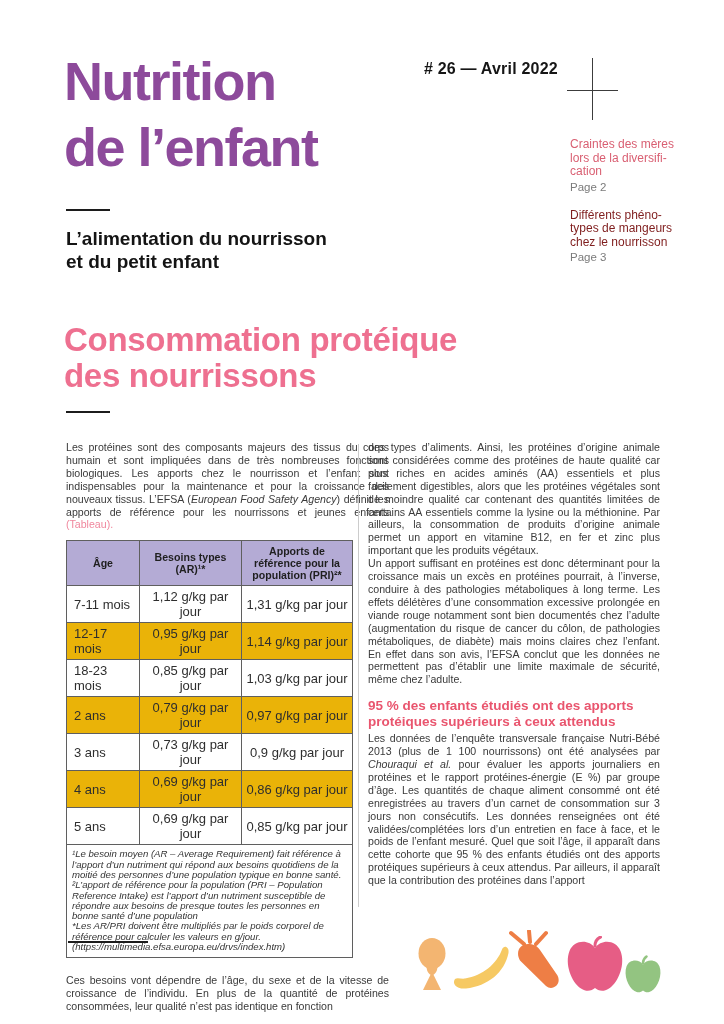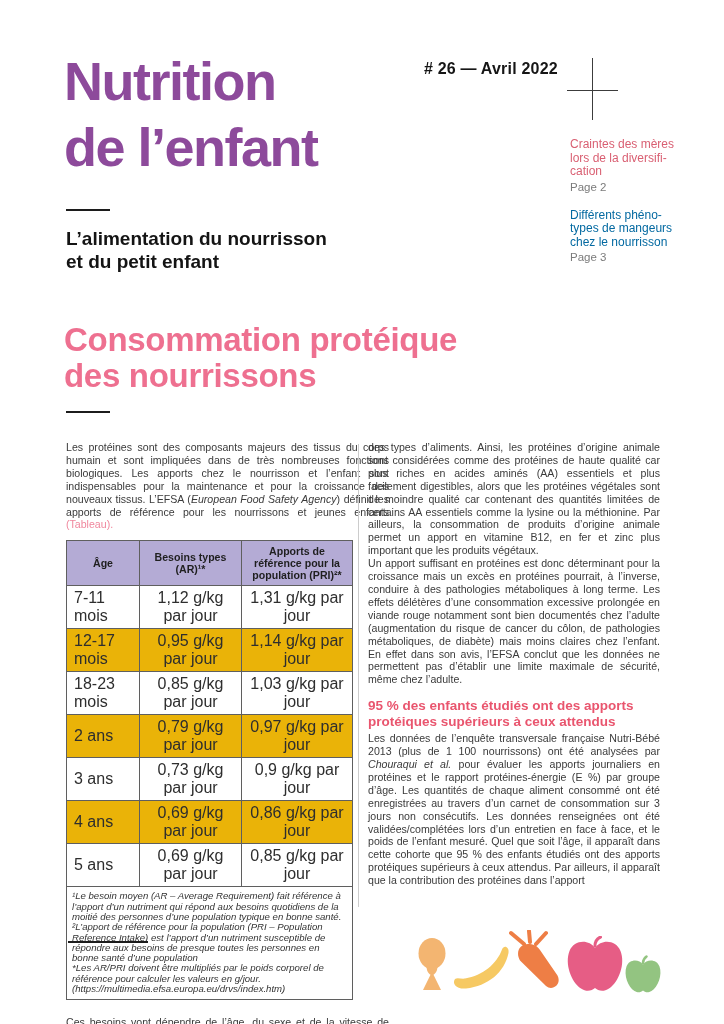--- a/index.html
+++ b/index.html
@@ -63,21 +63,21 @@
     border:1px solid #5f5f5f;
   }
   .protein-table col.c1 { width:73px; }
   .protein-table col.c2 { width:102px; }
   .protein-table th, .protein-table td { border:1px solid #5f5f5f; }
   .protein-table thead th {
     background:#b4abd5; font-size:10.6px; line-height:12px; font-weight:bold;
     color:#1f1f1f; text-align:center; padding:4px 3px; vertical-align:middle;
   }
   .protein-table tbody td {
-    font-size:16px; color:#2e2e2e; padding:3px 4px; text-align:center; height:19px;
+    font-size:13px; color:#2e2e2e; padding:3px 4px; text-align:center; height:19px;
   }
   .protein-table tbody td:first-child { text-align:left; padding-left:7px; }
   .protein-table tbody tr.alt td { background:#eab308; }
   .protein-table .footnote-cell {
     font-size:9.6px; line-height:10.3px; font-style:italic; text-align:left;
     color:#333333; padding:4px 5px 5px 5px;
   }
 
   .left-para2 { margin-top:16px; }
 
@@ -119,21 +119,21 @@
 et du petit enfant</div>
 
   <div class="sidebar">
     <div class="toc-item">
       <div class="toc-title pre" style="color: rgb(217, 95, 114);">Craintes des mères
 lors de la diversifi-
 cation</div>
       <div class="toc-page">Page 2</div>
     </div>
     <div class="toc-item">
-      <div class="toc-title pre" style="color: #0369a1;">Différents phéno-
+      <div class="toc-title pre" style="color: #7f1d1d;">Différents phéno-
 types de mangeurs
 chez le nourrisson</div>
       <div class="toc-page">Page 3</div>
     </div>
   </div>
 
   <h2 class="article-heading pre">Consommation protéique
 des nourrissons</h2>
   <div class="heading-rule"></div>
 

